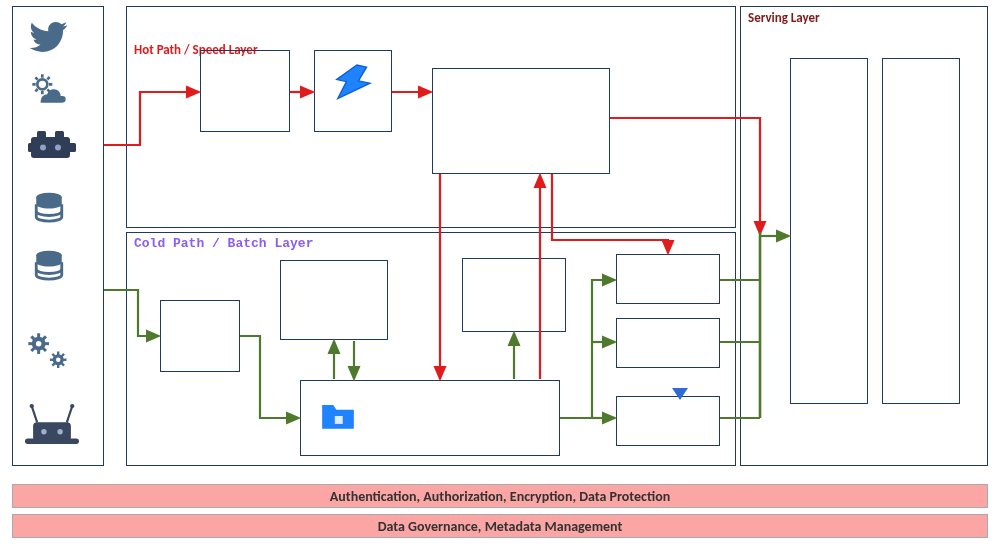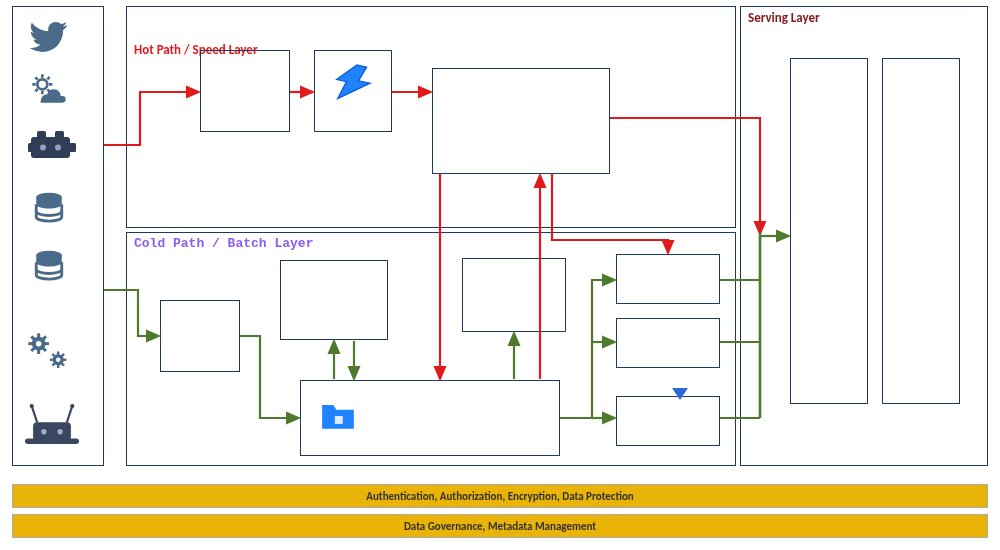--- a/index.html
+++ b/index.html
@@ -1,19 +1,19 @@
 <!DOCTYPE html>
 <html><head>
 <meta charset="utf-8">
 <style>
   html,body{margin:0;padding:0;background:#fff;font-family:Calibri,Arial,sans-serif;}
   .canvas{position:relative;width:1000px;height:550px;background:#fff;}
   .box{position:absolute;border:1.5px solid #1f3a5f;box-sizing:border-box;}
   .label{position:absolute;font-weight:bold;font-size:13px;}
-  .footer{position:absolute;left:12px;right:12px;height:22px;border:1.5px solid #aaa;background:#eab308;display:flex;align-items:center;justify-content:center;font-weight:bold;font-size:11px;color:#333;}
+  .footer{position:absolute;left:12px;right:12px;height:22px;border:1.5px solid #aaa;background:#fca5a5;display:flex;align-items:center;justify-content:center;font-weight:bold;font-size:14px;color:#333;}
   .icon{position:absolute;width:42px;height:42px;display:flex;align-items:center;justify-content:center;color:#4a6a8a;}
   svg.arrows{position:absolute;top:0;left:0;width:1000px;height:550px;pointer-events:none;}
 </style>
 </head>
 <body>
 
 <div class="canvas">
 
   <div class="box" style="left:12px;top:6px;width:92px;height:460px;"></div>
 

